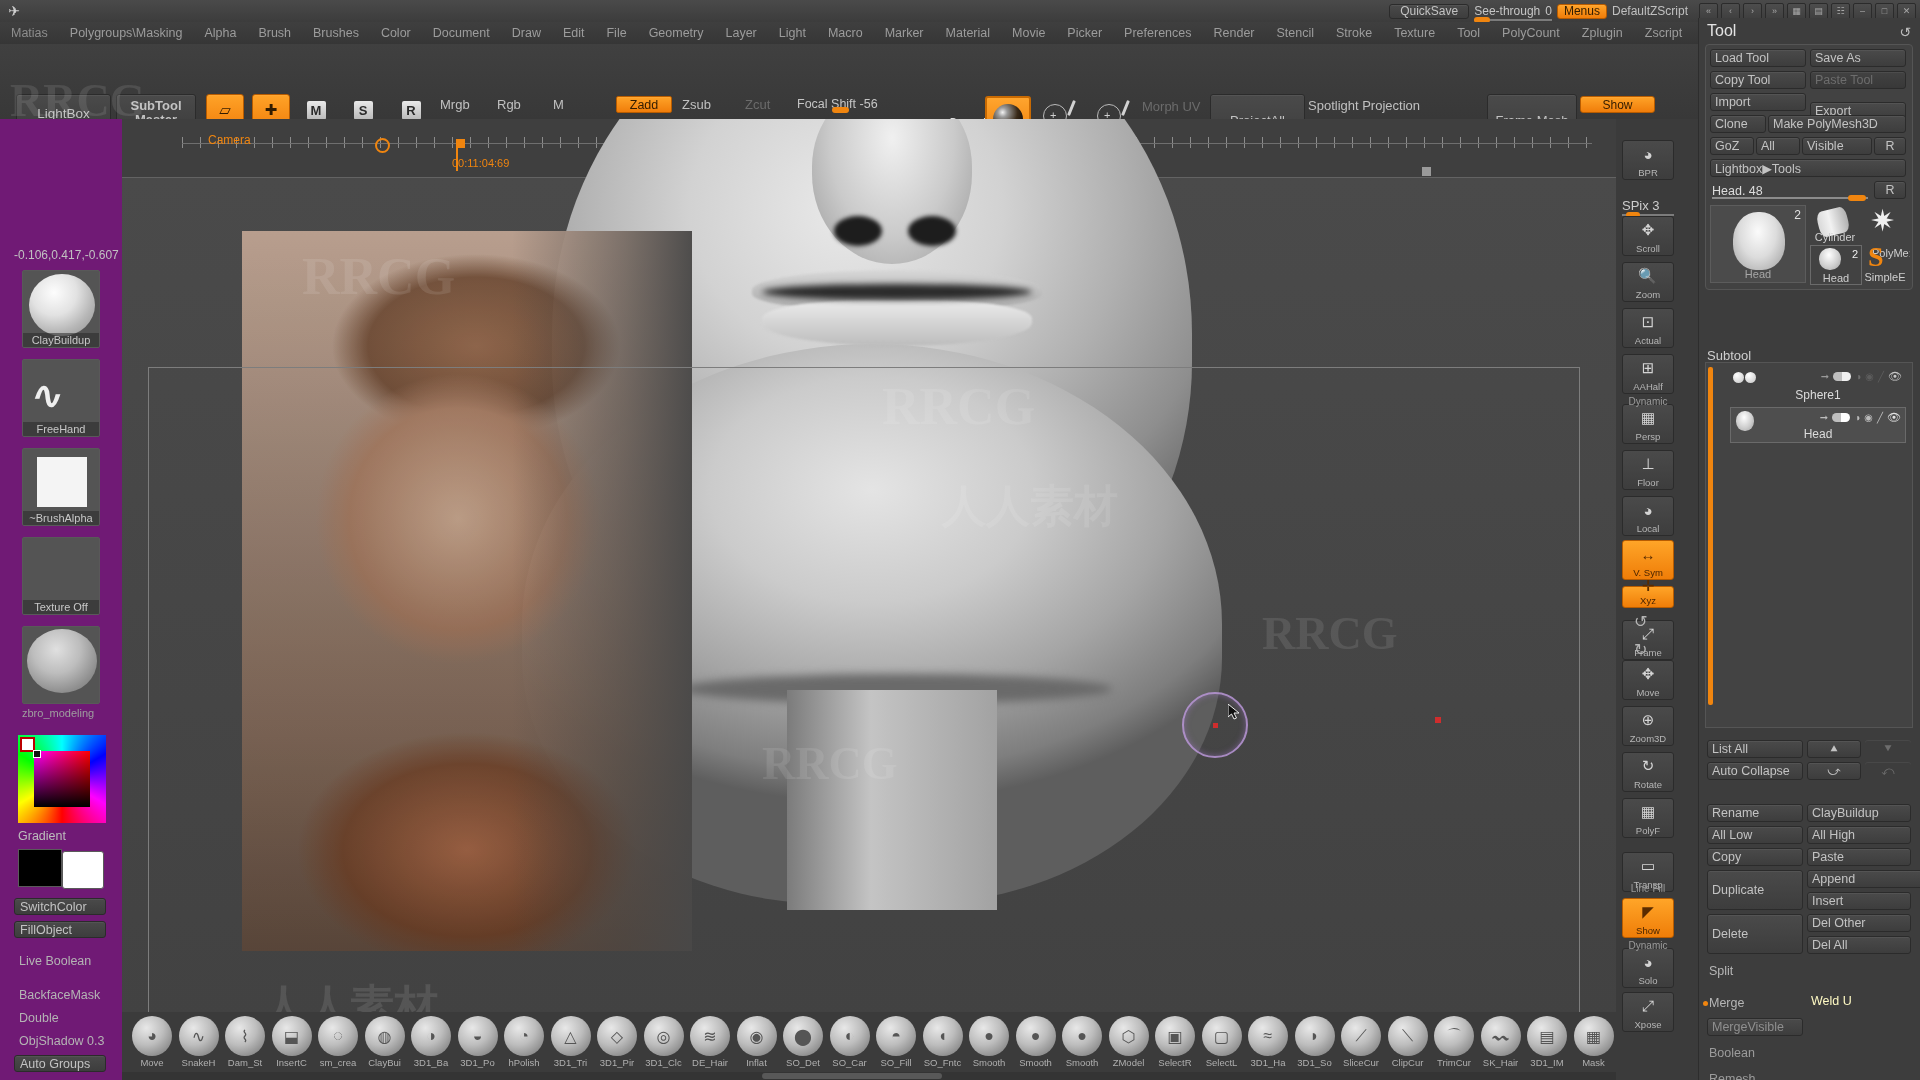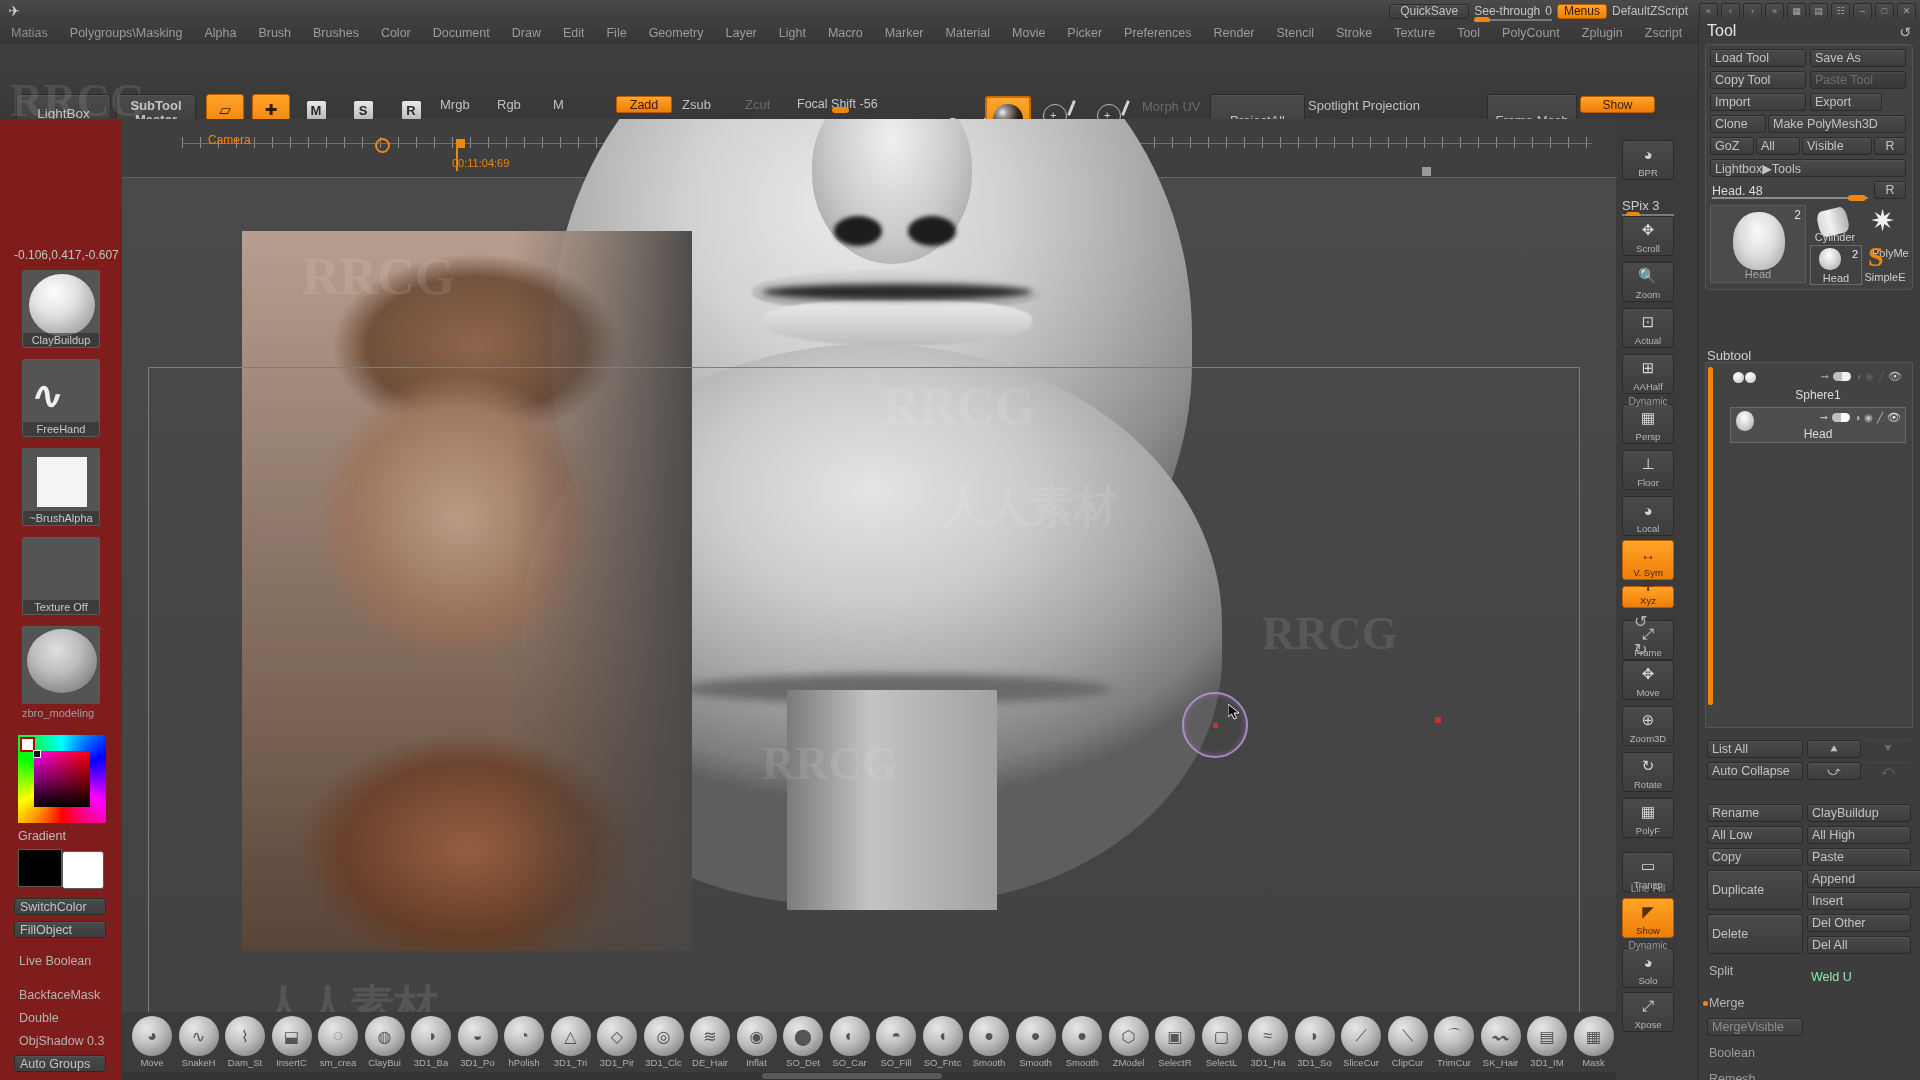--- a/index.html
+++ b/index.html
@@ -72,21 +72,21 @@
        background:radial-gradient(circle at 32% 28%,#f3f3f3 0%,#9a9a9a 16%,#3a2a18 50%,#120a03 78%);}
   .brushicon{position:absolute;top:56px;width:38px;height:34px;}
   .brushicon .ring{position:absolute;left:2px;top:4px;width:22px;height:22px;border-radius:50%;border:1.5px solid #b9b9b9;}
   .brushicon .plus{position:absolute;left:9px;top:11px;color:#cfcfcf;font-size:11px;line-height:8px;}
   .brushicon .pen{position:absolute;right:6px;top:0px;width:3px;height:16px;background:#d2d2d2;transform:rotate(22deg);border-radius:1px;}
   .brushicon .ch{position:absolute;right:2px;bottom:1px;font-size:12px;font-weight:bold;color:#dedede;}
   #projectall{position:absolute;left:1210px;top:50px;width:95px;height:52px;font-size:13px;}
   #framemesh{position:absolute;left:1487px;top:50px;width:90px;height:52px;font-size:13px;}
 
   
-  #leftshelf{position:absolute;left:0;top:119px;width:122px;height:961px;background:#7f1d1d;}
+  #leftshelf{position:absolute;left:0;top:119px;width:122px;height:961px;background:#701a75;}
   #coords{position:absolute;left:14px;top:129px;font-size:12px;color:#c2c2c2;}
   .swatch{position:absolute;left:22px;width:78px;height:78px;border:1px solid #595959;
           border-radius:2px;box-sizing:border-box;overflow:hidden;background:#545454;}
   .swatch .cap{position:absolute;left:0;right:0;bottom:0;height:14px;background:rgba(40,40,40,.55);
                color:#c8c8c8;font-size:11px;text-align:center;line-height:14px;}
   #sw-brush{top:151px;}
   #sw-brush .art{position:absolute;left:6px;top:3px;width:66px;height:62px;border-radius:50%;
        background:radial-gradient(circle at 38% 30%,#fdfdfd 0%,#e2e2e2 38%,#b7b7b7 66%,#8d8d8d 100%);}
   #sw-stroke{top:240px;}
   #sw-stroke .art{position:absolute;left:8px;top:12px;font-size:40px;color:#efefef;font-style:italic;font-weight:bold;transform:skewX(-6deg);}
@@ -598,21 +598,21 @@
   <div id="rpanel">
     <div id="tool-title">Tool</div>
     <div id="tool-refresh">↺</div>
 
     <div class="group" style="top:26px;height:246px;">
       <div class="btn pb" style="left:4px;top:4px;width:96px;">Load Tool</div>
       <div class="btn pb" style="left:104px;top:4px;width:96px;">Save As</div>
       <div class="btn pb" style="left:4px;top:26px;width:96px;">Copy Tool</div>
       <div class="btn pb dim" style="left:104px;top:26px;width:96px;">Paste Tool</div>
       <div class="btn pb" style="left:4px;top:48px;width:96px;">Import</div>
-      <div class="btn pb" style="left:104px;top:48px;width:72px;">Export</div>
+      <div class="btn pb" style="left:104px;top:57px;width:96px;">Export</div>
       <div class="btn pb" style="left:4px;top:70px;width:56px;">Clone</div>
       <div class="btn pb" style="left:62px;top:70px;width:138px;">Make PolyMesh3D</div>
       <div class="btn pb" style="left:4px;top:92px;width:44px;">GoZ</div>
       <div class="btn pb" style="left:50px;top:92px;width:44px;">All</div>
       <div class="btn pb" style="left:96px;top:92px;width:70px;">Visible</div>
       <div class="btn pb c" style="left:168px;top:92px;width:32px;">R</div>
       <div class="btn pb" style="left:4px;top:114px;width:196px;">Lightbox▶Tools</div>
 
       <div style="position:absolute;left:6px;top:138px;width:156px;height:16px;">
         <span style="font-size:12.5px;color:#ddd;">Head. 48</span>
@@ -700,21 +700,21 @@
     <div class="btn ppb" style="left:108px;top:852px;width:120px;">Append</div>
     <div class="btn ppb" style="left:108px;top:874px;width:104px;">Insert</div>
     <div class="btn ppb" style="left:8px;top:896px;width:96px;height:40px;">Delete</div>
     <div class="btn ppb" style="left:108px;top:896px;width:104px;">Del Other</div>
     <div class="btn ppb" style="left:108px;top:918px;width:104px;">Del All</div>
 
     <div class="ptxt" style="top:946px;">Split</div>
     <div class="ptxt" style="top:978px;">Merge</div>
     <div style="position:absolute;left:4px;top:983px;width:5px;height:5px;border-radius:50%;background:#f0850f;"></div>
     <div class="btn ppb" style="left:8px;top:1000px;width:96px;color:#8f8f8f;">MergeVisible</div>
-    <div class="ptxt" style="left:112px;top:952px;color:#86efac;">Weld U</div>
+    <div class="ptxt" style="left:112px;top:976px;color:#fef9c3;">Weld U</div>
     <div class="ptxt" style="top:1028px;color:#9c9c9c;">Boolean</div>
     <div class="ptxt" style="top:1054px;color:#9c9c9c;">Remesh</div>
 
   </div>
 
 <div class="rb" style="top: 140px;">
       <span class="g">◕</span>
       <span class="t">BPR</span>
     </div>
     <div id="spix" style="top: 198px;"><span>SPix 3</span><span class="trk"></span><span class="knb"></span></div>

